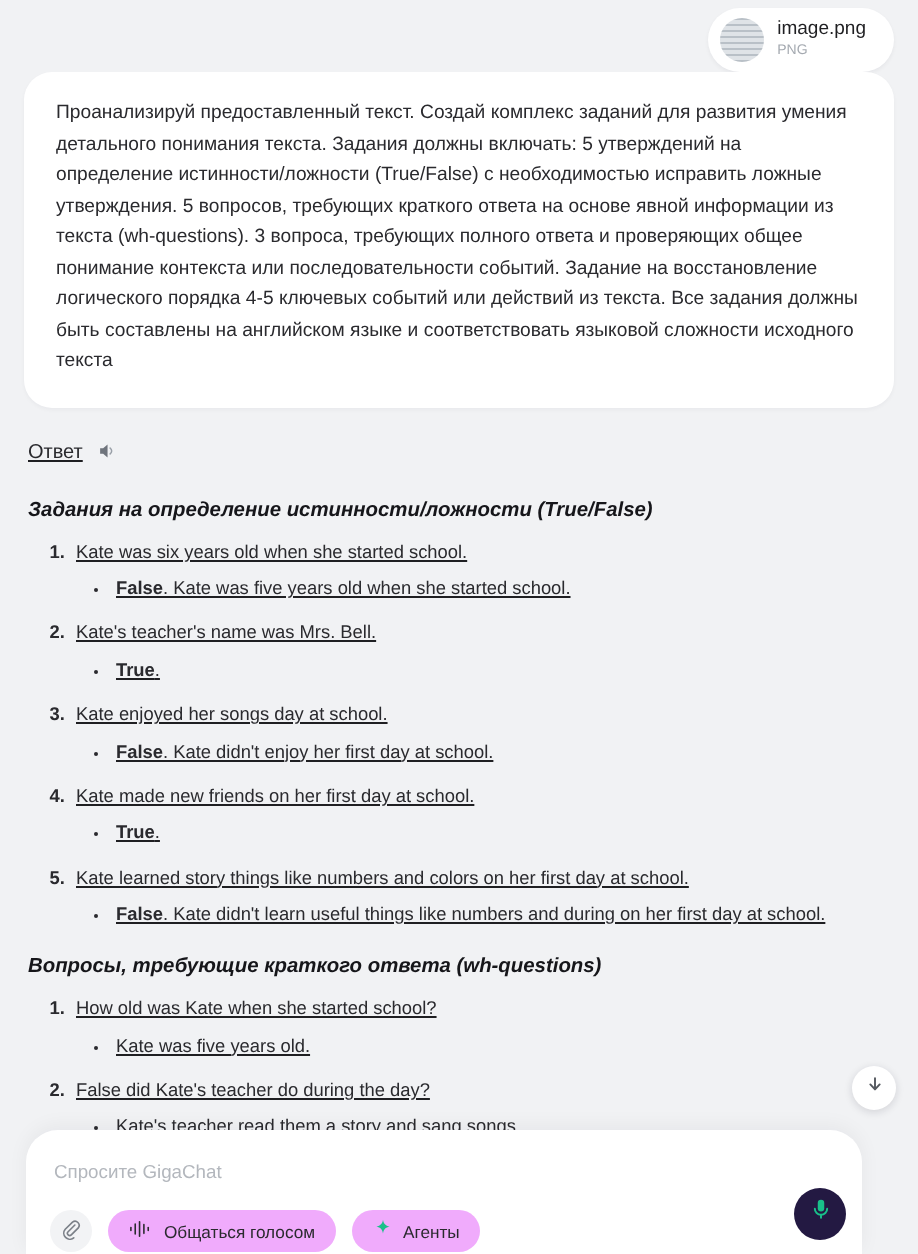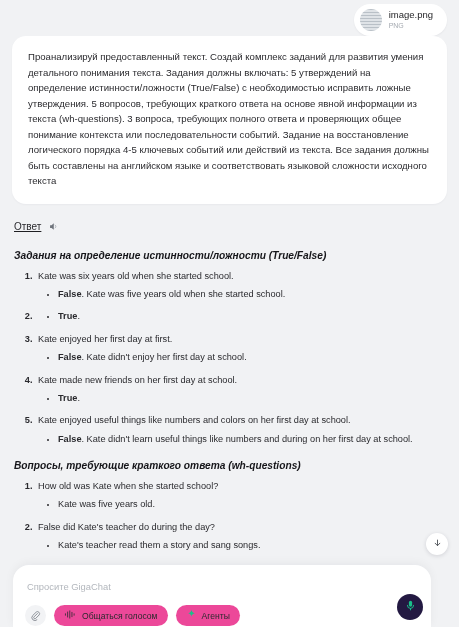--- a/index.html
+++ b/index.html
@@ -96,20 +96,21 @@
     font-weight: bold;
     color: #16161a;
     margin: 14px 0 0 2px;
     font-style: italic;
   }
 
   ol.qlist {
     margin: 9px 0 0 0;
     padding-left: 23px;
     list-style: decimal;
+    text-decoration: underline;
   }
   ol.qlist > li {
     font-size: 9.2px;
     line-height: 1.45;
     color: #2a2a2e;
     margin-bottom: 7px;
     padding-left: 3px;
   }
   ol.qlist > li::marker {
     font-weight: bold;
@@ -183,21 +184,21 @@
     align-items: center;
     justify-content: center;
     flex: none;
   }
   .pill-btn {
     display: flex;
     align-items: center;
     gap: 5px;
     height: 21px;
     border-radius: 11px;
-    background: #ec4899;
+    background: #f0abfc;
     padding: 0 10px;
     font-size: 8.6px;
     color: #2a2a2e;
     white-space: nowrap;
   }
   .mic-btn {
     position: absolute;
     right: 8px;
     bottom: 7px;
     width: 26px;
@@ -243,38 +244,39 @@
     <div>
       <div class="sec-title">Задания на определение истинности/ложности (True/False)</div>
       <ol class="qlist">
         <li>
           <span>Kate was six years old when she started school.</span>
           <ul class="alist">
             <li><span class="verdict">False</span><span>. Kate was five years old when she started school.</span></li>
           </ul>
         </li>
         <li>
+          <span>Kate's teacher's name was Mrs. Bell.</span>
           <ul class="alist">
             <li><span class="verdict">True</span><span>.</span></li>
           </ul>
         </li>
         <li>
-          <span>Kate enjoyed her first day at first.</span>
+          <span>Kate enjoyed her songs day at school.</span>
           <ul class="alist">
             <li><span class="verdict">False</span><span>. Kate didn't enjoy her first day at school.</span></li>
           </ul>
         </li>
         <li>
           <span>Kate made new friends on her first day at school.</span>
           <ul class="alist">
             <li><span class="verdict">True</span><span>.</span></li>
           </ul>
         </li>
         <li>
-          <span>Kate enjoyed useful things like numbers and colors on her first day at school.</span>
+          <span>Kate learned story things like numbers and colors on her first day at school.</span>
           <ul class="alist">
             <li><span class="verdict">False</span><span>. Kate didn't learn useful things like numbers and during on her first day at school.</span></li>
           </ul>
         </li>
       </ol>
     </div>
 
     <div>
       <div class="sec-title">Вопросы, требующие краткого ответа (wh-questions)</div>
       <ol class="qlist">

